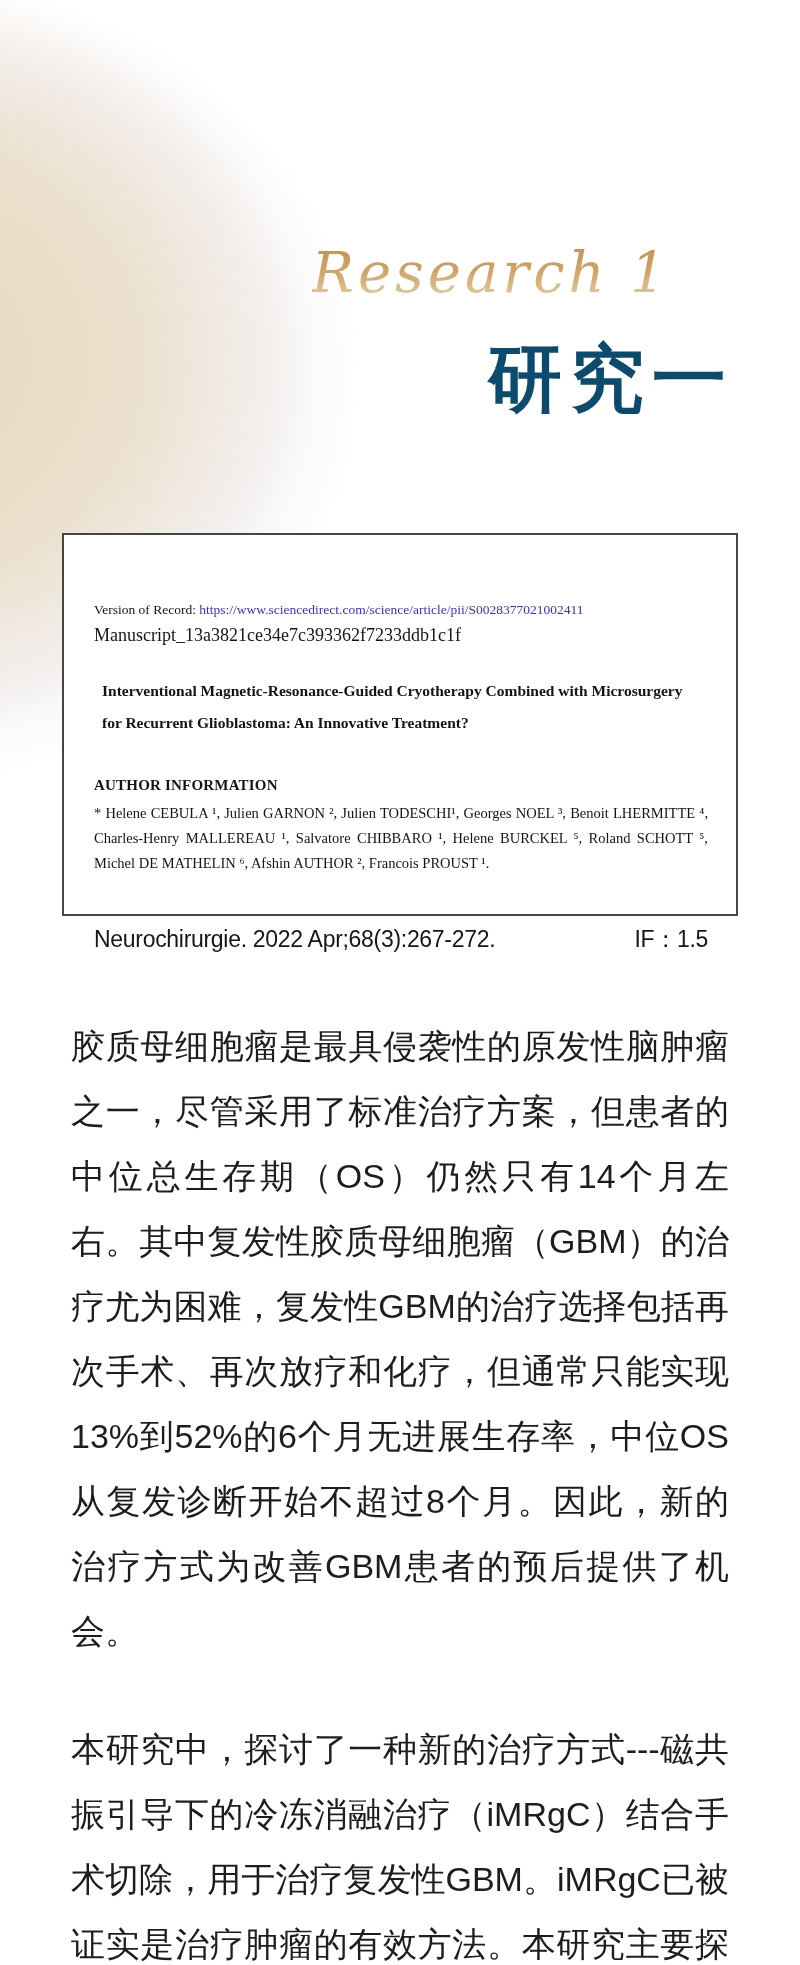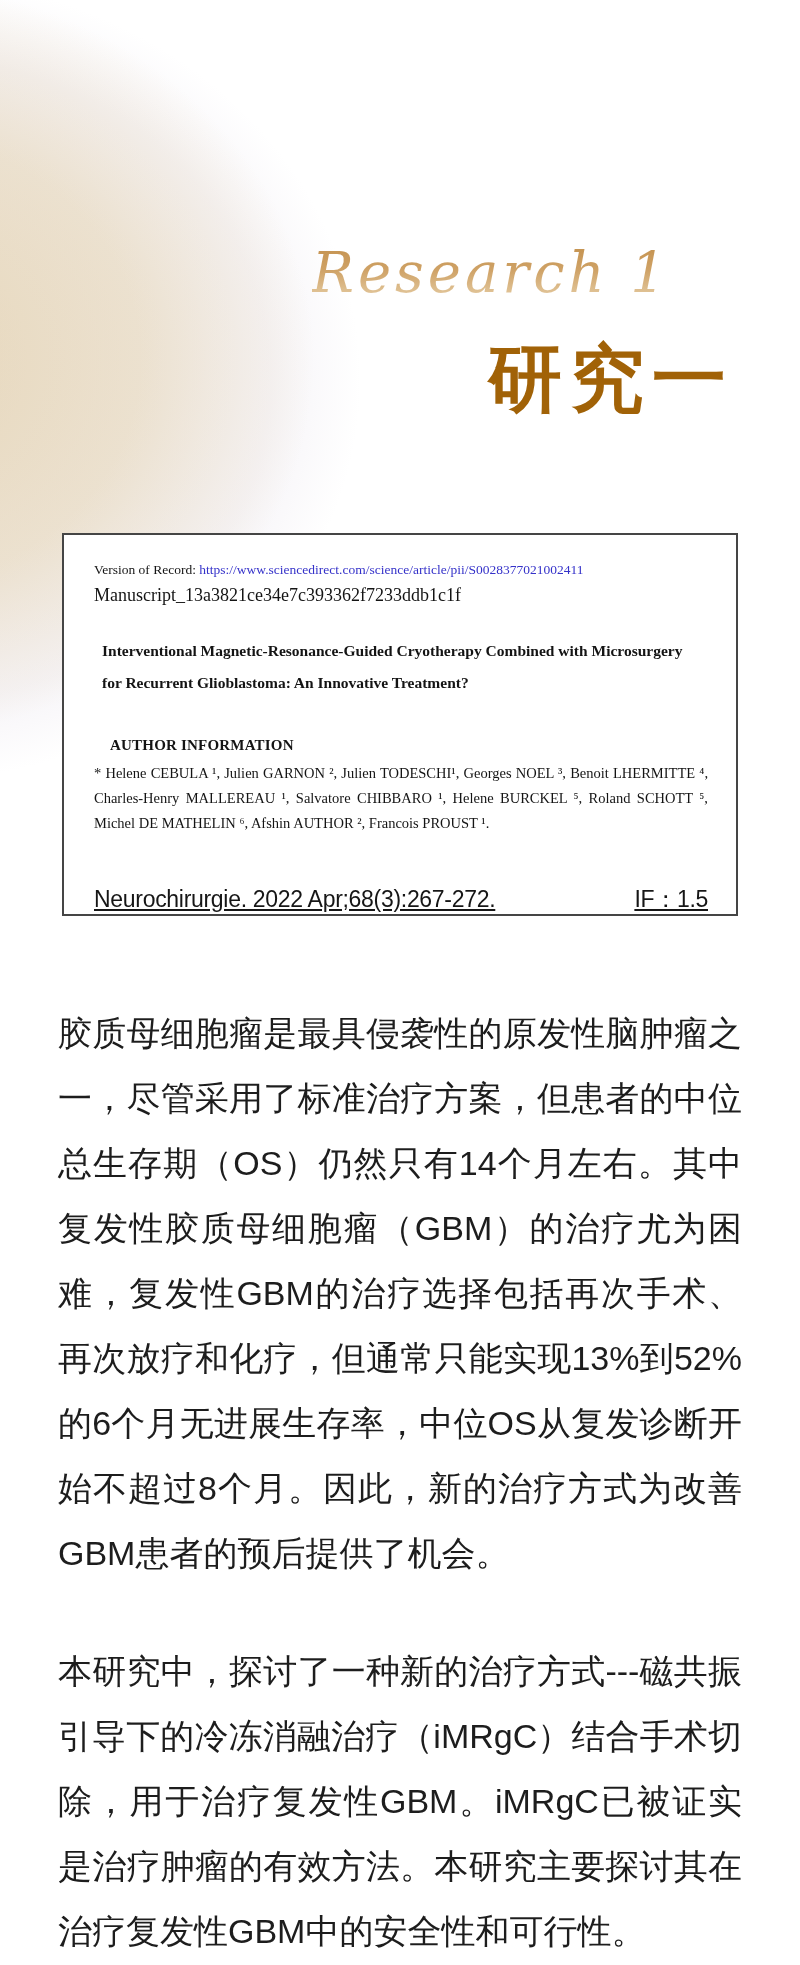--- a/index.html
+++ b/index.html
@@ -33,83 +33,81 @@
     -webkit-background-clip:text;background-clip:text;
     color:transparent;
     white-space:nowrap;
   }
   .cn-title{
     position:absolute;top:336px;right:66px;
     font-family:"Liberation Serif", serif;
     font-weight:700;
     font-size:74px;line-height:86px;
     letter-spacing:8px;
-    color:#a16207;
+    color:#0c4a6e;
     white-space:nowrap;
   }
 
   
   .paper-card{
     position:absolute;left:62px;top:533px;width:676px;height:383px;
     box-sizing:border-box;
     border:2px solid #454545;
     background:#ffffff;
     padding:24px 28px 0 30px;
     font-family:"Liberation Serif", serif;
     color:#141414;
   }
-  .vor-line{font-size:13.5px;line-height:1.6;word-break:break-all;}
+  .vor-line{font-size:13.5px;line-height:1.6;word-break:break-all;margin-top:40px;}
   .vor-link{color:#3532c9;text-decoration:none;cursor:pointer;}
   .manuscript-line{font-size:18px;line-height:1.6;}
   .paper-title{
     margin-top:26px;
     padding:0 8px;
     text-align:left;
     font-weight:700;
     font-size:15.5px;
     line-height:2.05;
   }
   .author-heading{
     margin-top:38px;
     font-weight:700;
     font-size:15px;
     letter-spacing:0.2px;
-    margin-left:16px;
   }
   .authors-text{
     margin-top:7px;
     font-size:14.5px;
     line-height:25px;
     text-align:justify;
   }
   .journal-row{
     margin-top:12px;
     display:flex;
     justify-content:space-between;
     align-items:baseline;
     font-family:"Liberation Sans", sans-serif;
     font-size:23px;
     letter-spacing:-0.3px;
     color:#161616;
-    text-decoration:underline;
   }
   .journal-citation{white-space:nowrap;}
   .impact-factor{white-space:nowrap;margin-top:36px;}
 
   
   .article-body{
     position:absolute;left:58px;top:1001px;width:684px;
     font-family:"Liberation Sans", sans-serif;
     font-size:34px;
     line-height:65px;
     color:#1d1d1d;
     text-align:justify;
     text-justify:inter-character;
   }
-  .article-body p{margin:0;}
+  .article-body p{margin:13px;}
   .article-body p + p{margin-top:53px;}
 </style>
 </head>
 <body>
 
 <div class="page">
 
   <div class="bg-blob"></div>
 
   <div class="script-title">Research 1</div>

